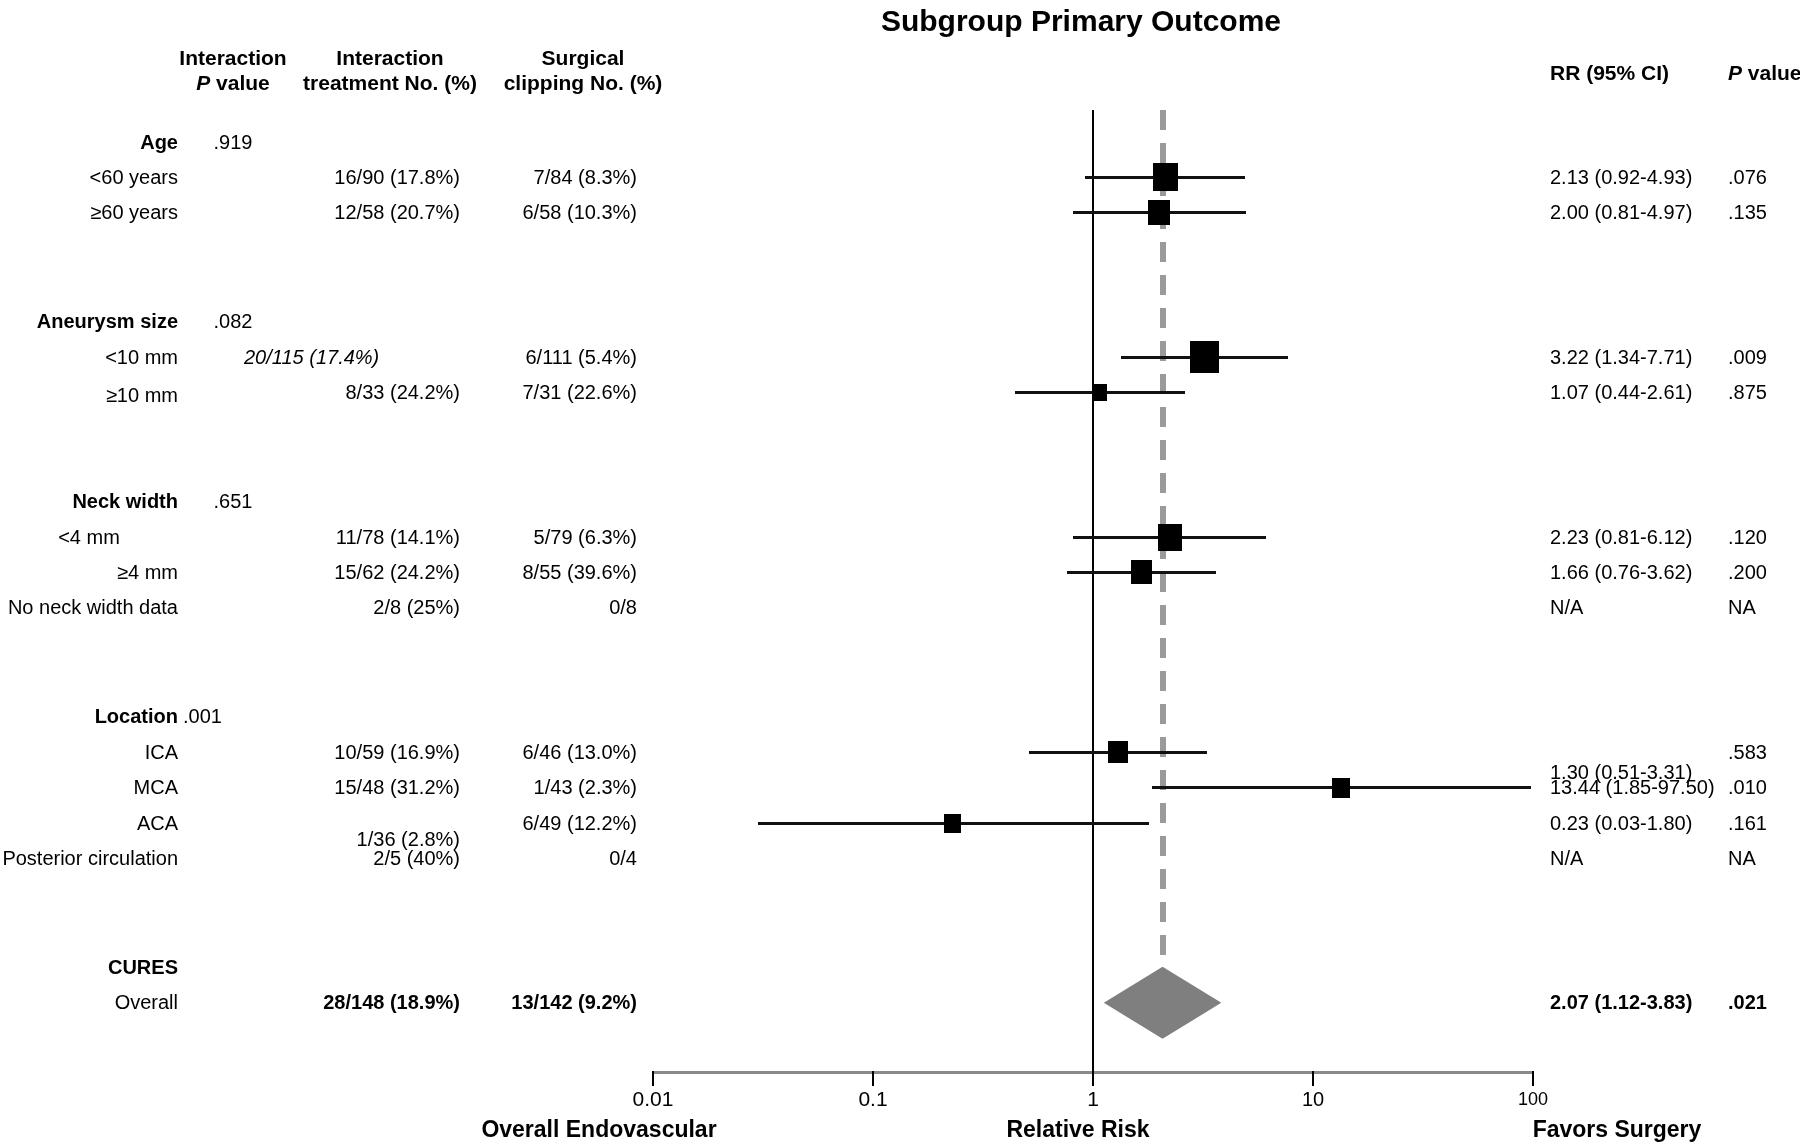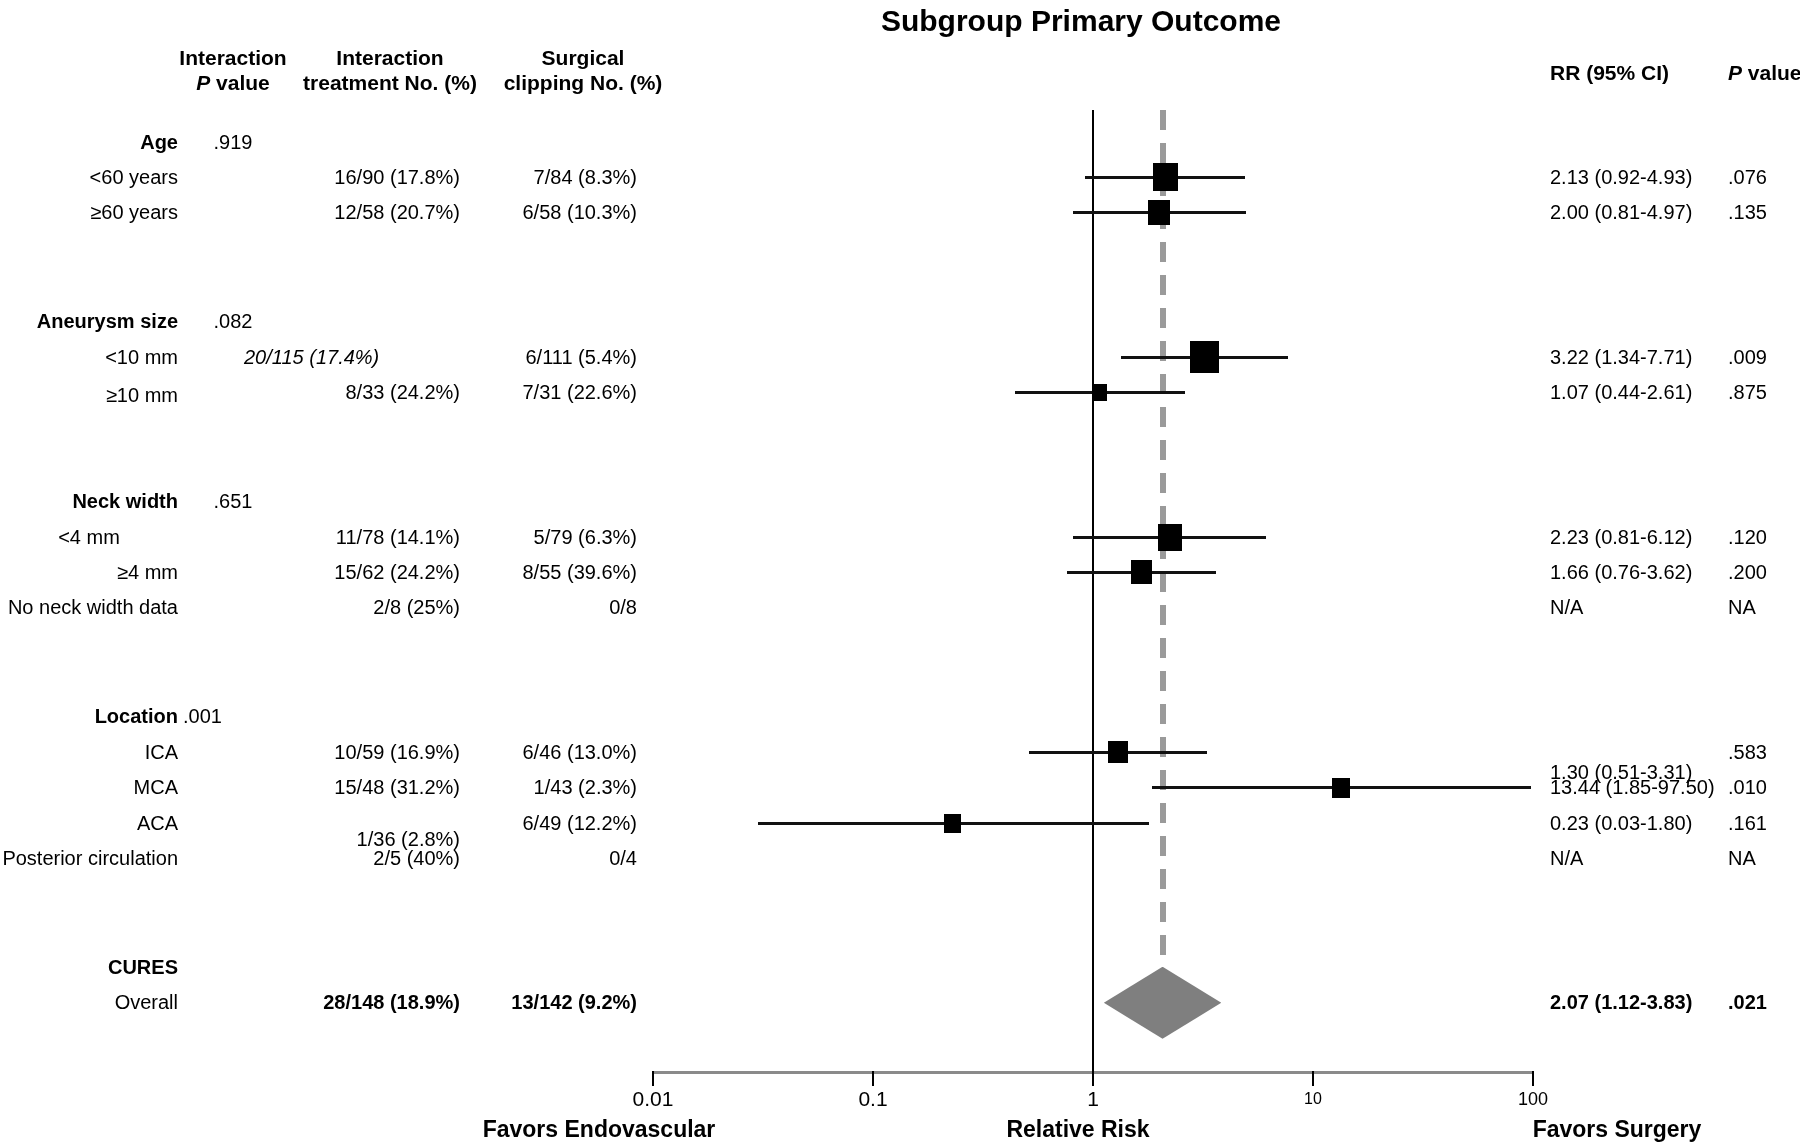--- a/index.html
+++ b/index.html
@@ -145,21 +145,21 @@
       <div class="cell b" style="position: absolute; top: 989.3px; left: 1728px; width: 70px;">.021</div>
       <div style="position: absolute; left: 1103.83px; top: 966.8px; width: 117.476px; height: 72px; background: rgb(127, 127, 127); clip-path: polygon(0% 50%, 50% 0%, 100% 50%, 50% 100%);"></div>
       <div style="position: absolute; left: 653px; top: 1071px; width: 880px; height: 3px; background: rgb(138, 138, 138);"></div>
       <div style="position: absolute; left: 652px; top: 1071px; width: 2px; height: 15px; background: rgb(0, 0, 0);"></div>
       <div style="position: absolute; left: 613px; top: 1086px; width: 80px; text-align: center; font-size: 21px; line-height: 26px;">0.01</div>
       <div style="position: absolute; left: 872px; top: 1071px; width: 2px; height: 15px; background: rgb(0, 0, 0);"></div>
       <div style="position: absolute; left: 833px; top: 1086px; width: 80px; text-align: center; font-size: 21px; line-height: 26px;">0.1</div>
       <div style="position: absolute; left: 1092px; top: 1071px; width: 2px; height: 15px; background: rgb(0, 0, 0);"></div>
       <div style="position: absolute; left: 1053px; top: 1086px; width: 80px; text-align: center; font-size: 21px; line-height: 26px;">1</div>
       <div style="position: absolute; left: 1312px; top: 1071px; width: 2px; height: 15px; background: rgb(0, 0, 0);"></div>
-      <div style="position: absolute; left: 1273px; top: 1086px; width: 80px; text-align: center; font-size: 16px; line-height: 26px;">10</div>
+      <div style="position: absolute; left: 1273px; top: 1086px; width: 80px; text-align: center; font-size: 20px; line-height: 26px;">10</div>
       <div style="position: absolute; left: 1532px; top: 1071px; width: 2px; height: 15px; background: rgb(0, 0, 0);"></div>
       <div style="position: absolute; left: 1493px; top: 1086px; width: 80px; text-align: center; font-size: 18px; line-height: 26px;">100</div>
     </div>
 
-  <div class="footer" style="left:599px;">Favors Endovascular</div>
+  <div class="footer" style="left:599px;">Overall Endovascular</div>
   <div class="footer" style="left:1078px;">Relative Risk</div>
   <div class="footer" style="left:1617px;">Favors Surgery</div>
 </div>
 
 </body></html>

